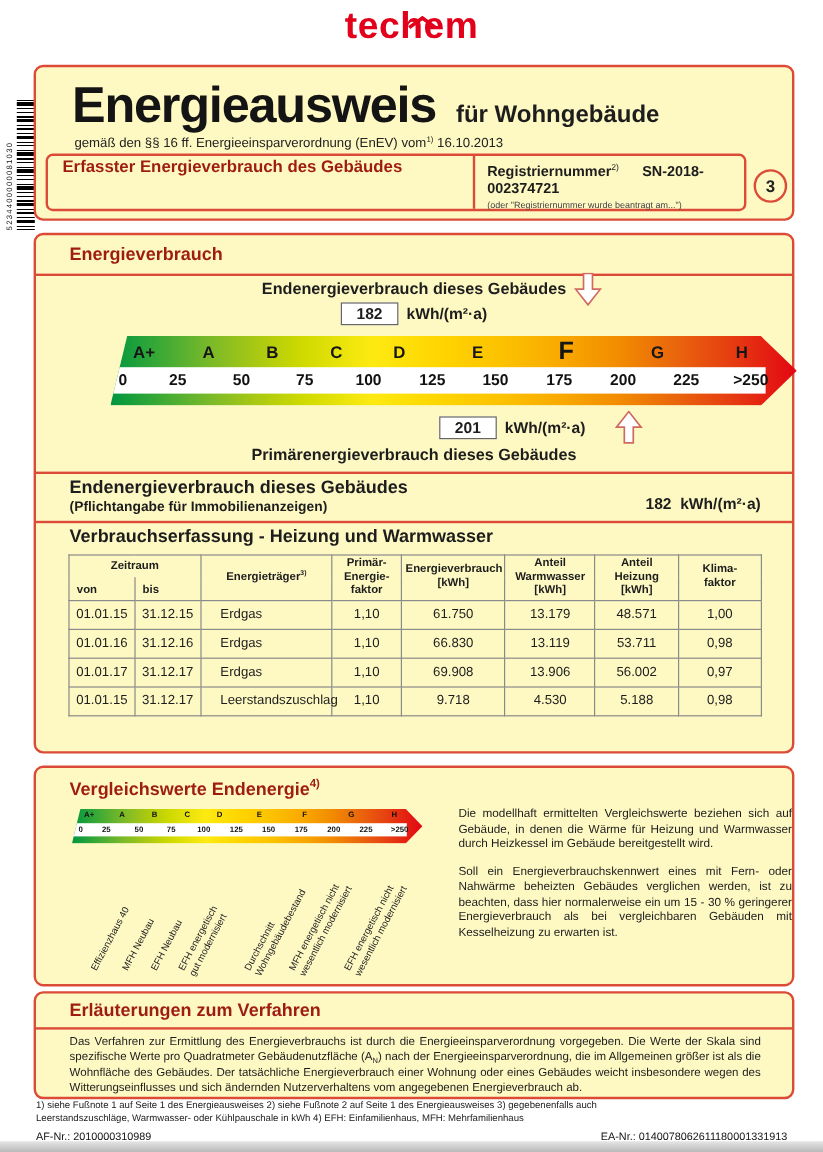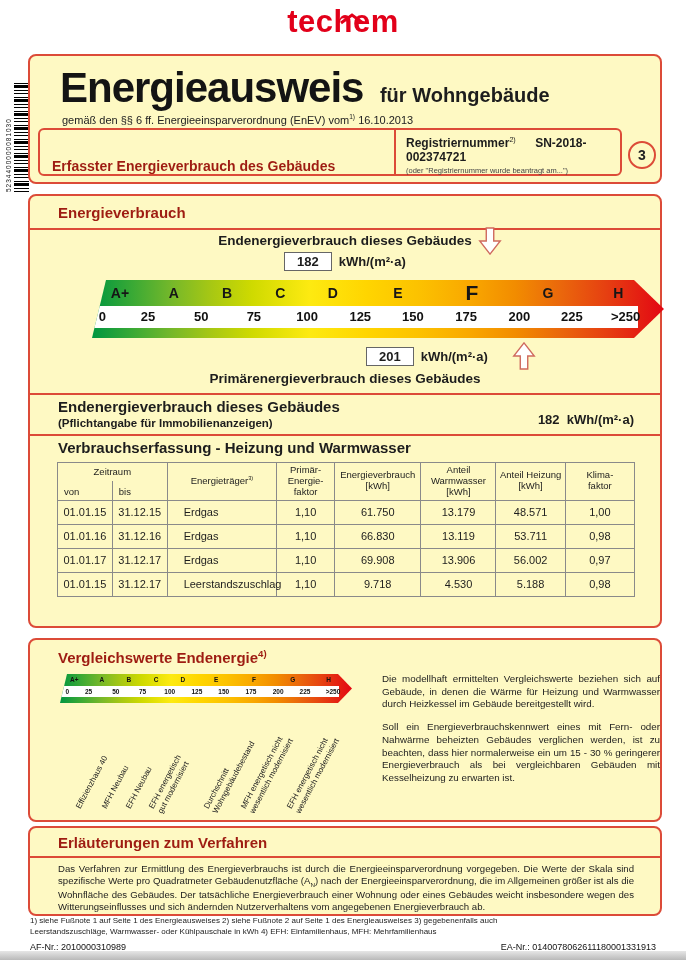--- a/index.html
+++ b/index.html
@@ -22,21 +22,21 @@
   .barcode-num { font-size:6.5px; letter-spacing:1px; color:#111; line-height:1; margin-bottom:1px; }
   .barcode-lines { height:15px; background:repeating-linear-gradient(90deg,#000 0 1px,#fff 1px 3px,#000 3px 4px,#fff 4px 6px,#000 6px 9px,#fff 9px 10px,#000 10px 11px,#fff 11px 14px); }
 
   
   .box-title { left:28px; top:54px; width:630px; height:126px; }
   .h1row { padding:8px 0 0 30px; white-space:nowrap; }
   .h1main { font-size:42px; font-weight:bold; letter-spacing:-1px; color:#141414; }
   .h1suffix { font-size:20px; font-weight:bold; margin-left:12px; }
   .lawline { padding-left:32px; font-size:11px; margin-top:1px; color:#222; }
   .reg-band { position:absolute; left:8px; right:38px; bottom:6px; height:44px; border:2px solid #dc4b38; border-radius:6px; display:flex; align-items:stretch; }
-  .reg-left { width:330px; display:flex; align-items:flex-end; padding:0 12px; border-right:2px solid #dc4b38; }
+  .reg-left { width:330px; display:flex; align-items:flex-start; padding:0 12px; border-right:2px solid #dc4b38; }
   .reg-right { flex:1; padding:5px 10px 0; }
   .reg-line1 { font-size:12px; }
   .reg-label { font-weight:bold; }
   .reg-value { font-weight:bold; margin-left:16px; }
   .reg-note { font-size:7.5px; color:#444; margin-top:2px; }
   .page-circle { position:absolute; right:4px; bottom:13px; width:24px; height:24px; border:2px solid #dc4b38; border-radius:50%; text-align:center; line-height:24px; font-size:14px; font-weight:bold; color:#222; }
 
   
   .box-energy { left:28px; top:194px; width:630px; height:430px; }
   .sec-head { border-bottom:2px solid #dc4b38; padding:8px 0 6px 28px; }
@@ -55,21 +55,21 @@
   .valrow-bot { top:151px; left:336px; }
   .primary-label { position:absolute; top:175px; left:0; width:100%; text-align:center; font-weight:bold; font-size:13.5px; }
   .hr { position:absolute; left:0; right:0; border-top:2px solid #dc4b38; }
   .mand-title { position:absolute; left:28px; top:202px; }
   .mand-title .t1 { font-size:15px; font-weight:bold; }
   .mand-title .t2 { font-size:11.5px; font-weight:bold; margin-top:2px; }
   .mand-value { position:absolute; right:26px; top:216px; font-size:13px; font-weight:bold; }
   .cons-title { position:absolute; left:28px; top:243px; font-size:15px; font-weight:bold; }
   .cons-table { position:absolute; left:27px; top:266px; width:578px; border-collapse:collapse; table-layout:fixed; }
   .cons-table th, .cons-table td { border:1px solid #8a8a8a; }
-  .cons-table th { font-weight:normal; font-size:9.5px; white-space:pre-line; padding:2px 3px; vertical-align:middle; text-align:center; line-height:1.15; }
+  .cons-table th { font-weight:bold; font-size:9.5px; white-space:pre-line; padding:2px 3px; vertical-align:middle; text-align:center; line-height:1.15; }
   .cons-table td { font-size:11px; height:21px; text-align:center; padding:1px 4px; }
   .cons-table td.lft { text-align:left;padding-left:16px; }
   th.nob { border-bottom:none; }
   th.noT { border-top:none; text-align:left; vertical-align:bottom; padding-left:6px;margin-top:34px; }
 
   
   .box-comp { left:28px; top:638px; width:630px; height:180px; }
   .comp-title { padding:8px 0 0 28px; }
   .mini-scale { position:absolute; left:30px; top:34px; width:292px; height:29px;
     background:linear-gradient(90deg,#009640 0%,#39a935 7%,#76b82a 14%,#a8c813 21%,#cfda00 28%,#fdea11 38%,#ffd500 48%,#fcc200 57%,#f9a800 66%,#f28c00 74%,#ea670c 82%,#e63f11 90%,#e30613 100%);
@@ -114,21 +114,21 @@
     <div class="barcode-num">5234400000081030</div>
     <div class="barcode-lines"></div>
   </div>
 
   <div class="box box-title">
     <div class="h1row">
       <span class="h1main">Energieausweis</span>
       <span class="h1suffix">für Wohngebäude</span>
     </div>
     <div class="lawline">
-      <span>gemäß den §§ 6 ff. Energieeinsparverordnung (EnEV) vom</span><sup>1)</sup>
+      <span>gemäß den §§ 16 ff. Energieeinsparverordnung (EnEV) vom</span><sup>1)</sup>
       <span>16.10.2013</span>
     </div>
     <div class="reg-band">
       <div class="reg-left">
         <span class="sec-title" style="font-size:14px;">Erfasster Energieverbrauch des Gebäudes</span>
       </div>
       <div class="reg-right">
         <div class="reg-line1">
           <span class="reg-label">Registriernummer</span><sup>2)</sup>
           <span class="reg-value">SN-2018-002374721</span>

